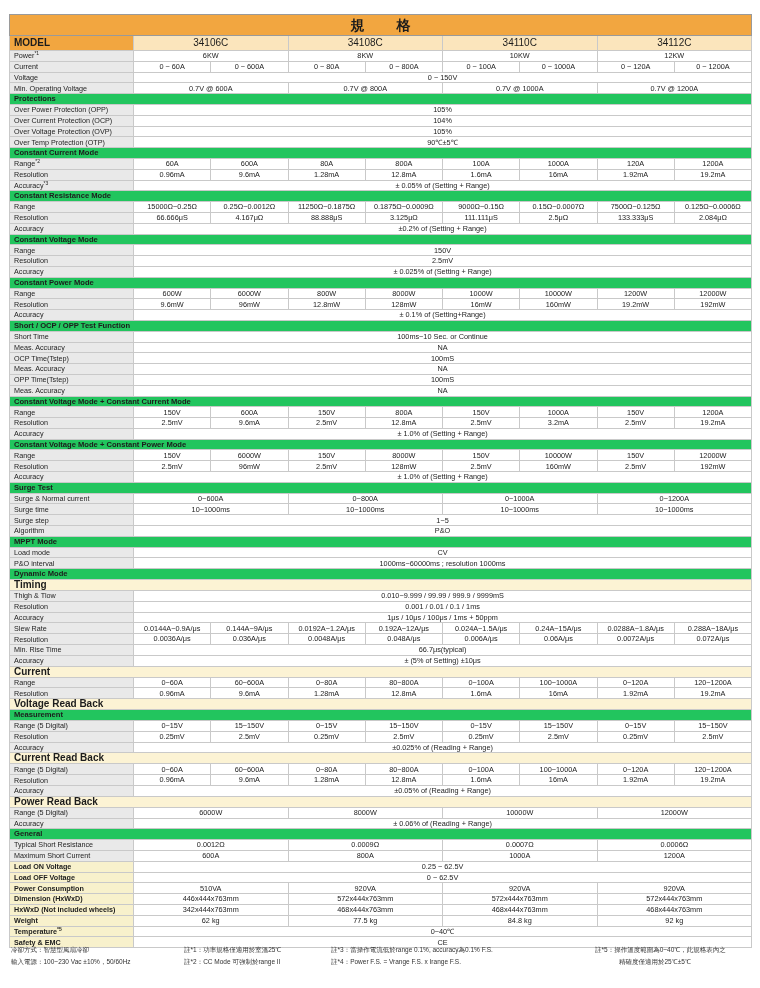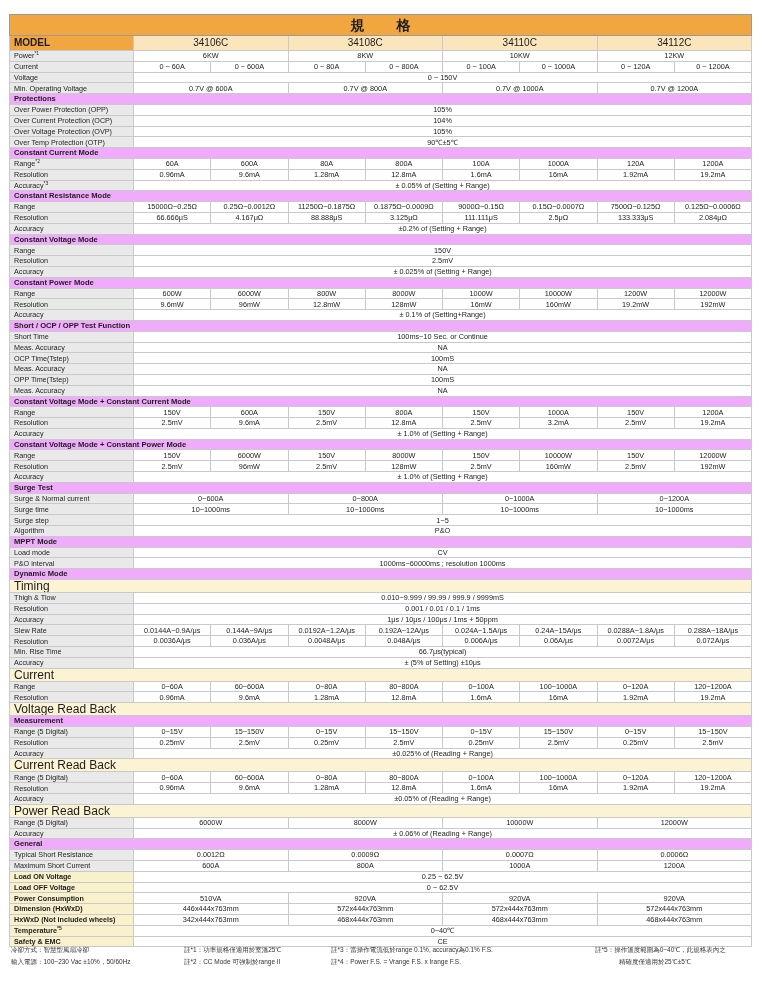--- a/index.html
+++ b/index.html
@@ -8,22 +8,22 @@
   table{border-collapse:collapse;width:742px;table-layout:fixed;}
   td{border:1px solid #c9c9c9;height:9.8px;padding:0 2px;font-size:7.3px;
      line-height:1;text-align:center;vertical-align:middle;white-space:nowrap;overflow:hidden;}
   .titlebar{background:#f2a640;font-size:14px;font-weight:bold;height:20px;
      letter-spacing:14px;text-indent:14px;border:1px solid #9a9a9a;text-align:center;}
   .modelLbl{background:#f2a640;font-weight:bold;font-size:10px;text-align:left;
      padding-left:4px;height:14px;margin-left:23px;}
   .modelVal{background:#fbe5bc;font-weight:normal;font-size:10px;height:14px;}
   .lbl{background:#e9e9e9;text-align:left;padding-left:4px;font-size:7.2px;}
   .ylbl{background:#f8f1cc;font-weight:bold;}
-  .sec{background:#f0abfc;font-weight:bold;text-align:left;padding-left:4px;font-size:7.6px;}
-  .sub{background:#fcf3d4;font-weight:normal;text-align:left;padding-left:4px;font-size:12px;}
+  .sec{background:#22c55e;font-weight:bold;text-align:left;padding-left:4px;font-size:7.6px;}
+  .sub{background:#fcf3d4;font-weight:bold;text-align:left;padding-left:4px;font-size:10px;}
   .val{background:#ffffff;}
   sup{font-size:5px;vertical-align:super;line-height:0;}
   .notes{position:absolute;left:11px;top:944px;width:746px;display:flex;
      font-size:6.5px;color:#333;line-height:1.9;}
   .ncol{white-space:nowrap;}
   .n5b{padding-left:24px;}
 </style>
 </head>
 <body>
 
@@ -503,20 +503,27 @@
           <td class="val" colspan="2">572x444x763mm</td>
         </tr>
         <tr>
           <td class="lbl ylbl">HxWxD (Not included wheels)</td>
           <td class="val" colspan="2">342x444x763mm</td>
           <td class="val" colspan="2">468x444x763mm</td>
           <td class="val" colspan="2">468x444x763mm</td>
           <td class="val" colspan="2">468x444x763mm</td>
         </tr>
         <tr>
+          <td class="lbl ylbl">Weight</td>
+          <td class="val" colspan="2">62 kg</td>
+          <td class="val" colspan="2">77.5 kg</td>
+          <td class="val" colspan="2">84.8 kg</td>
+          <td class="val" colspan="2">92 kg</td>
+        </tr>
+        <tr>
           <td class="lbl ylbl">Temperature<sup>*5</sup></td>
           <td class="val" colspan="8">0~40℃</td>
         </tr>
         <tr>
           <td class="lbl ylbl">Safety &amp; EMC</td>
           <td class="val" colspan="8">CE</td>
         </tr>
       </tbody>
   </table>
 </div>

